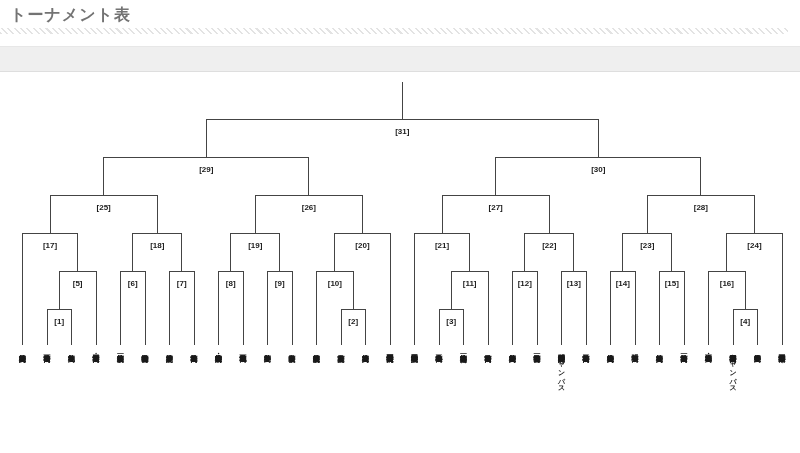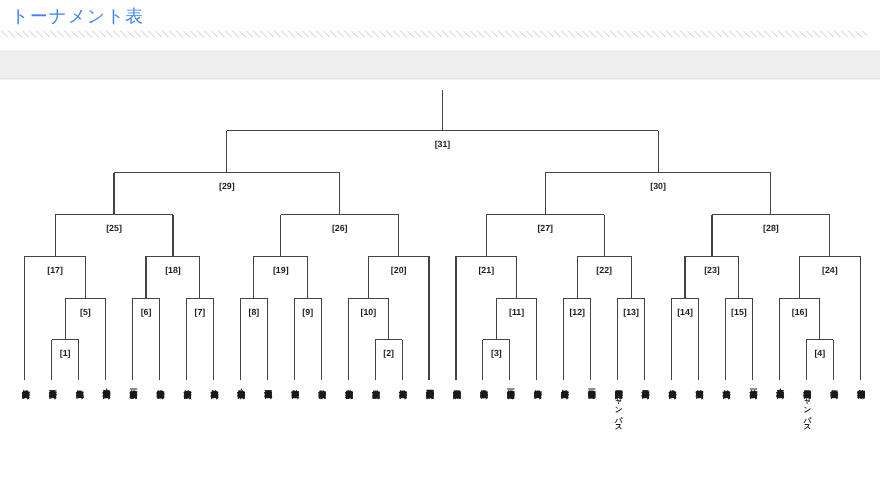--- a/index.html
+++ b/index.html
@@ -3,21 +3,21 @@
 <meta charset="utf-8">
 <style>
   html,body{margin:0;padding:0;}
   body{
     width:800px;height:453px;position:relative;overflow:hidden;
     background:#ffffff;
     font-family:"Liberation Sans","DejaVu Sans",sans-serif;
   }
   .page-title{
     position:absolute;left:10px;top:5px;margin:0;
-    font-size:16px;font-weight:normal;color:#3b82f6;letter-spacing:1px;
+    font-size:16px;font-weight:bold;color:#737373;letter-spacing:1px;
   }
   .striped-divider{
     position:absolute;left:0;right:12px;top:28px;height:6px;
     background:repeating-linear-gradient(45deg,#e3e3e3 0,#e3e3e3 1.5px,#ffffff 1.5px,#ffffff 4.5px);
   }
   .header-bar{
     position:absolute;left:0;right:0;top:46px;height:24px;
     background:#efefef;
     border-top:1px solid #e7e7e7;border-bottom:1px solid #dedede;
   }

